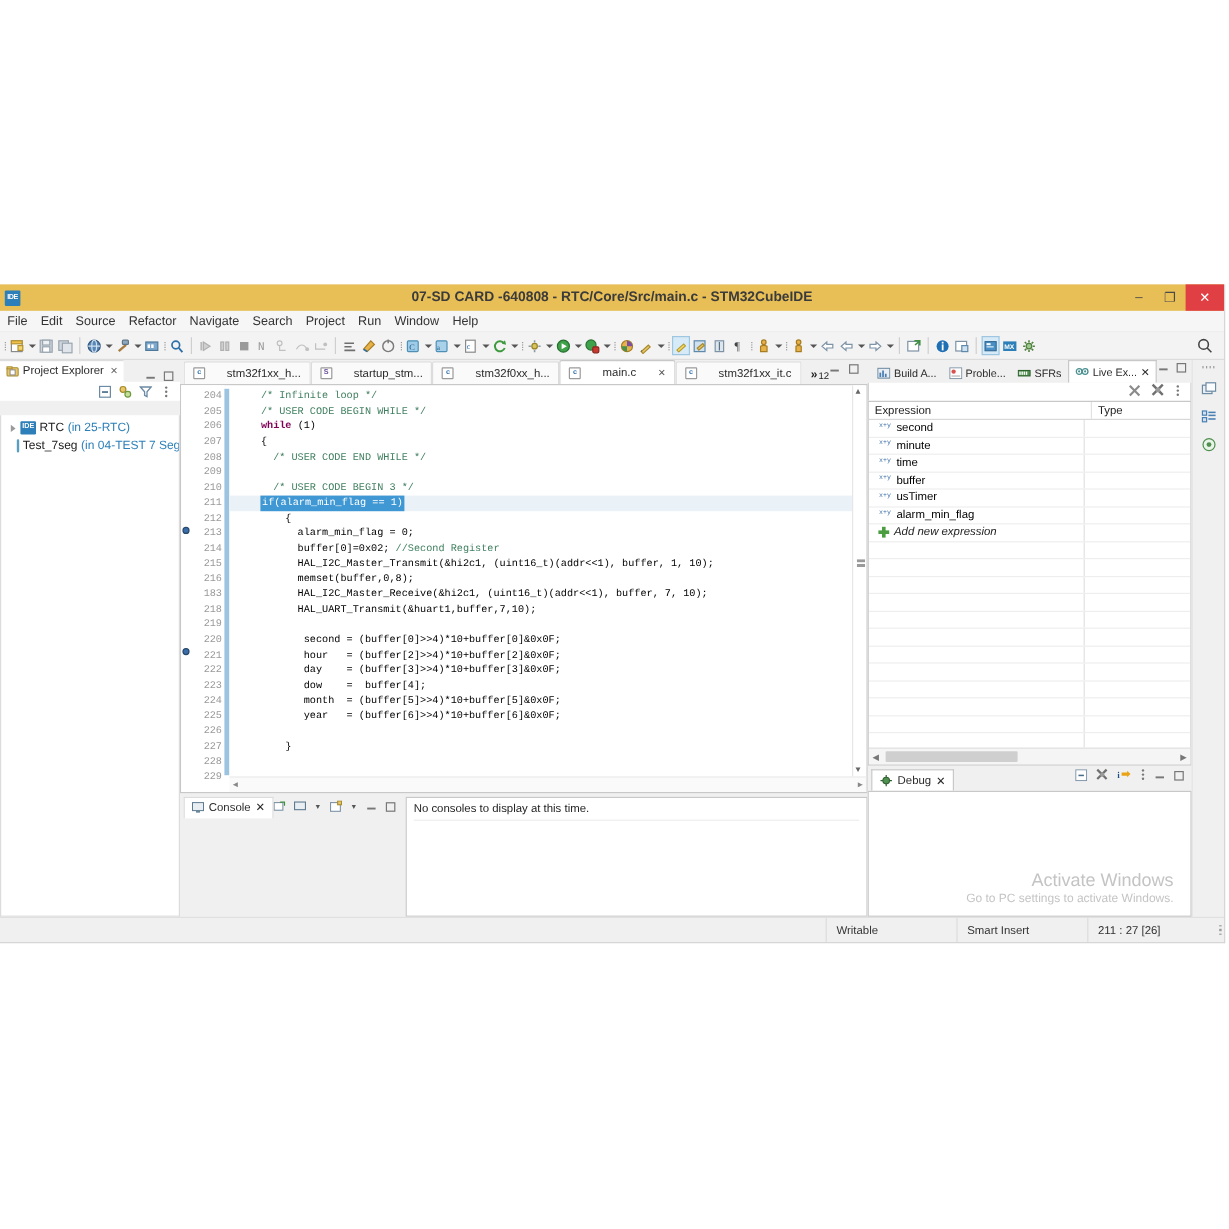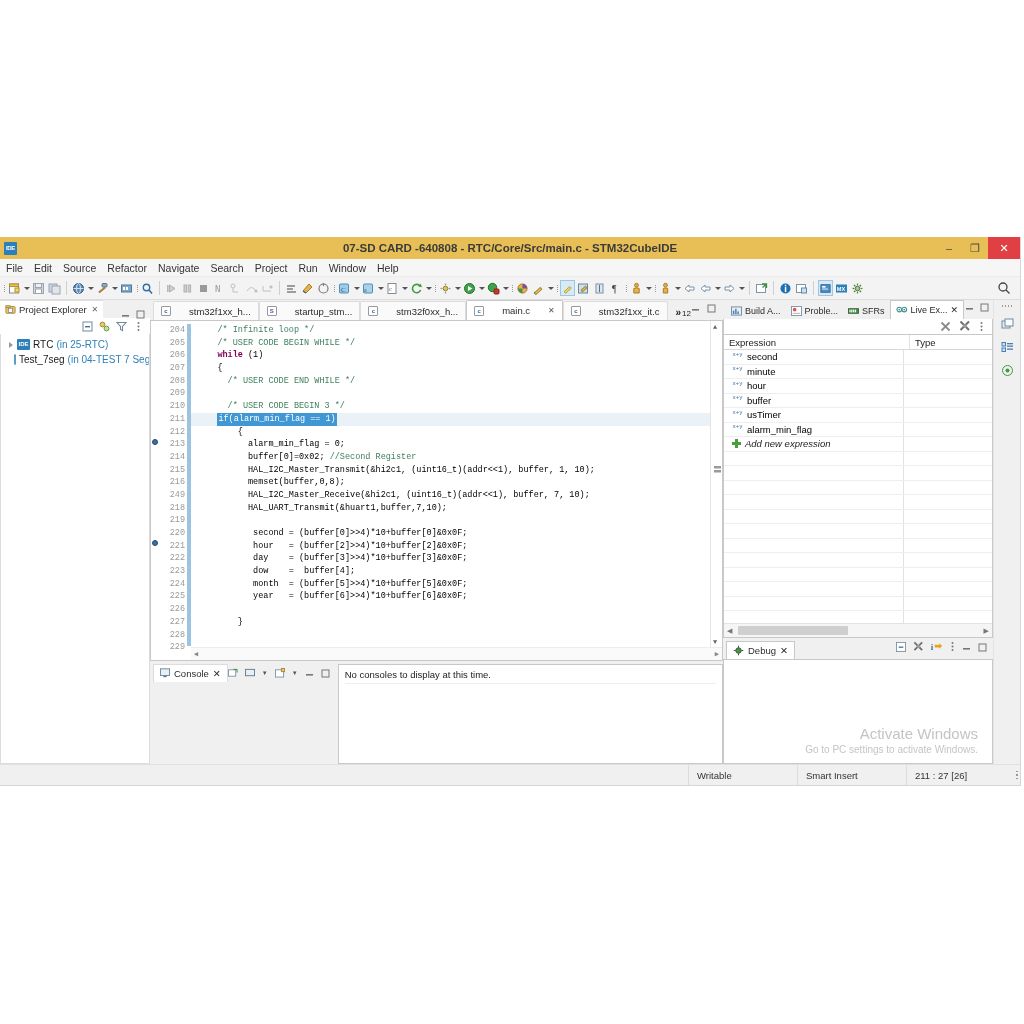--- a/index.html
+++ b/index.html
@@ -69,21 +69,21 @@
   .viewtabs{height:18px;display:flex;align-items:center;background:#f0f0f0;position:relative;}
   .vtab{
     display:flex;align-items:center;gap:3px;padding:0 5px;height:18px;
     background:#fff;font-size:9.5px;color:#2b2b2b;border-top:1px solid #ddd;
   }
   .vtab .x{font-size:8px;color:#666;margin-left:2px;}
   .vtabctrls{margin-left:auto;display:flex;gap:6px;padding-right:5px;align-items:center;}
   .ctlmin,.ctlmax{width:9px;height:9px;display:block;}
   .viewtoolrow{height:16px;background:#fff;display:flex;align-items:center;justify-content:flex-end;gap:6px;padding-right:6px;}
   .vtool{width:11px;height:11px;display:flex;align-items:center;justify-content:center;}
-  .treebox{flex:1 1 auto;background:#fff;border:1px solid #dcdcdc;border-top:none;margin:0 0 0 0;padding:3px 0 0 0;overflow:hidden;}
+  .treebox{flex:1 1 auto;background:#fff;border:1px solid #dcdcdc;border-top:none;margin:12px 0 0 0;padding:3px 0 0 0;overflow:hidden;}
   .trow{display:flex;align-items:center;height:15px;padding-left:6px;font-size:10px;gap:3px;white-space:nowrap;}
   .twist{width:7px;height:7px;display:flex;align-items:center;justify-content:center;}
   .twist:after{content:"";border-top:3.5px solid transparent;border-bottom:3.5px solid transparent;border-left:4px solid #9a9a9a;}
   .tlabel{color:#1a1a1a;}
   .tsub{color:#2c7fb8;}
   .icon-ide{width:13px;height:11px;background:#2c7fb8;color:#fff;font-size:6px;line-height:11px;text-align:center;font-weight:bold;border-radius:1px;}
   .icon-folder{width:13px;height:11px;background:#8fc6e8;border:1px solid #5a9ec4;border-radius:1px;box-sizing:border-box;}
 
   
   .centercol{flex:1 1 auto;display:flex;flex-direction:column;min-width:0;background:#f0f0f0;}
@@ -676,21 +676,21 @@
             <div class="gn">207</div>
             <div class="gn">208</div>
             <div class="gn">209</div>
             <div class="gn">210</div>
             <div class="gn">211</div>
             <div class="gn">212</div>
             <div class="gn">213</div>
             <div class="gn">214</div>
             <div class="gn">215</div>
             <div class="gn">216</div>
-            <div class="gn">249</div>
+            <div class="gn">183</div>
             <div class="gn">218</div>
             <div class="gn">219</div>
             <div class="gn">220</div>
             <div class="gn">221</div>
             <div class="gn">222</div>
             <div class="gn">223</div>
             <div class="gn">224</div>
             <div class="gn">225</div>
             <div class="gn">226</div>
             <div class="gn">227</div>
@@ -859,21 +859,21 @@
             <div class="erow">
               <div class="cA">
                   <span class="xy">x+y</span>
                   <span>minute</span>
                 </div>
               <div class="cB"></div>
             </div>
             <div class="erow">
               <div class="cA">
                   <span class="xy">x+y</span>
-                  <span>hour</span>
+                  <span>time</span>
                 </div>
               <div class="cB"></div>
             </div>
             <div class="erow">
               <div class="cA">
                   <span class="xy">x+y</span>
                   <span>buffer</span>
                 </div>
               <div class="cB"></div>
             </div>

